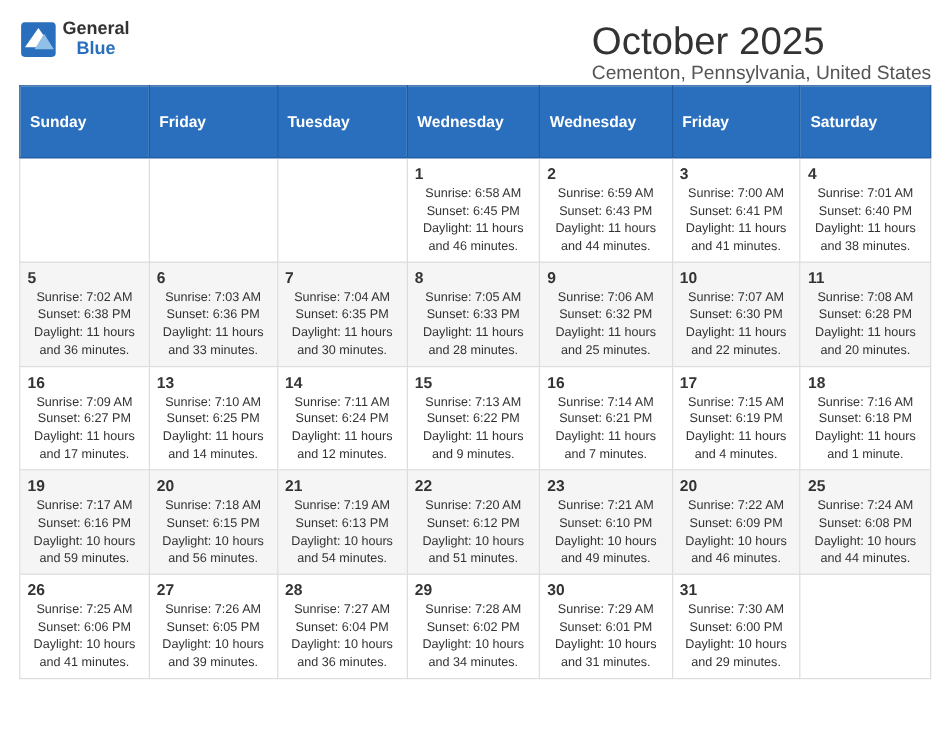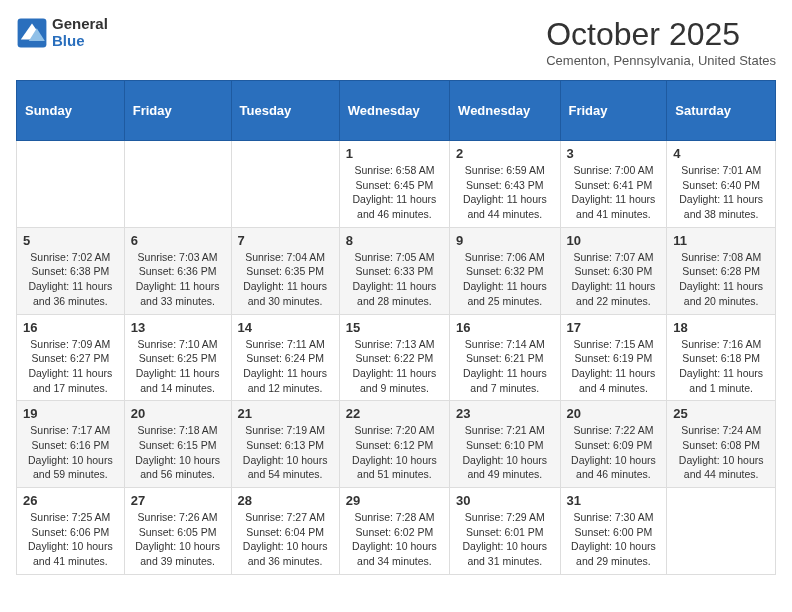--- a/index.html
+++ b/index.html
@@ -7,55 +7,55 @@
       font-family: Arial, sans-serif;
       background: #fff;
       width: 792px;
       min-height: 612px;
       padding: 16px;
     }
     .header {
       display: flex;
       justify-content: space-between;
       align-items: flex-start;
-      margin-bottom: 12px;
     }
     .logo {
       display: flex;
       align-items: center;
       gap: 4px;
     }
     .logo-text {
       display: flex;
       flex-direction: column;
       line-height: 1.1;
     }
     .logo-general {
       font-size: 15px;
       font-weight: bold;
       color: #333;
     }
     .logo-blue {
       font-size: 15px;
       font-weight: bold;
       color: #2a6fbd;
+      text-align: center;
     }
     .logo-icon {
       width: 32px;
       height: 32px;
     }
     .title-block {
     }
     .month-title {
       font-size: 32px;
       font-weight: normal;
       color: #333;
     }
     .location {
-      font-size: 13px;
+      font-size: 16px;
       color: #555;
     }
     .calendar {
       width: 100%;
       border-collapse: collapse;
       border: 1px solid #ccc;
     }
     .calendar th {
       background: #2a6fbd;
       color: #fff;

